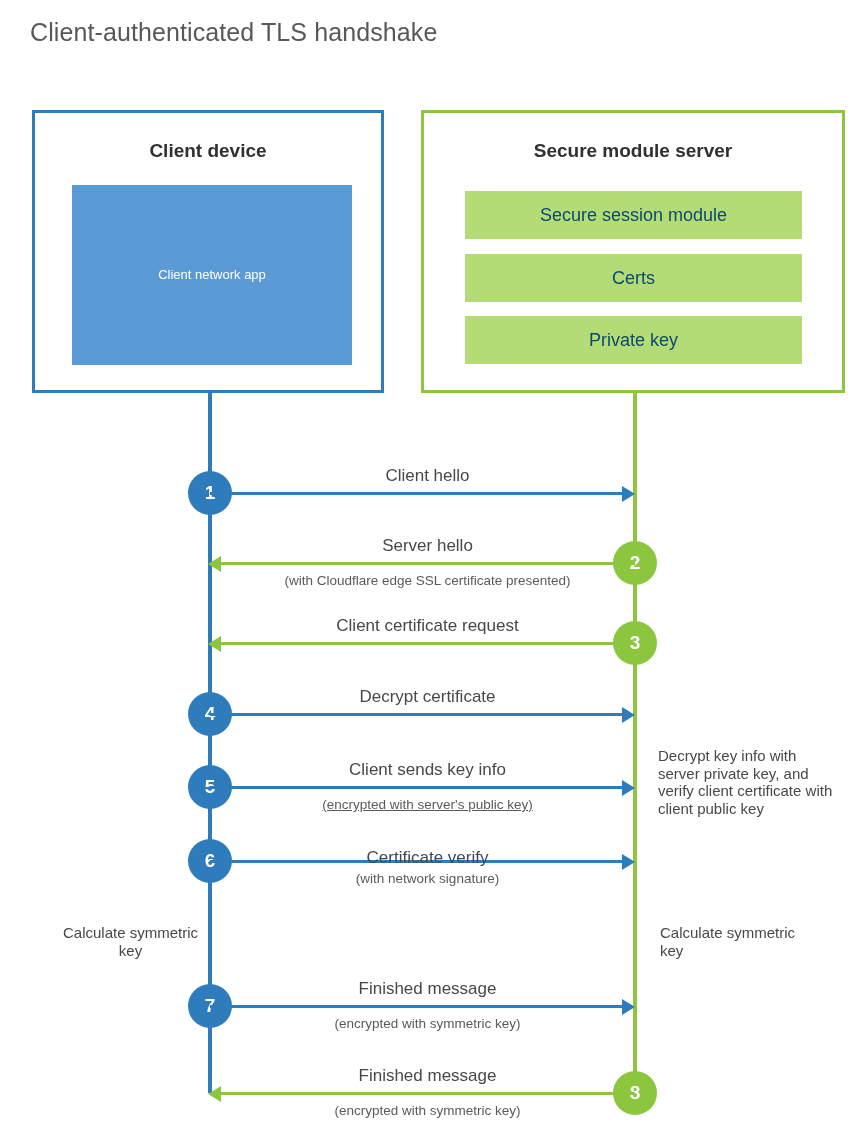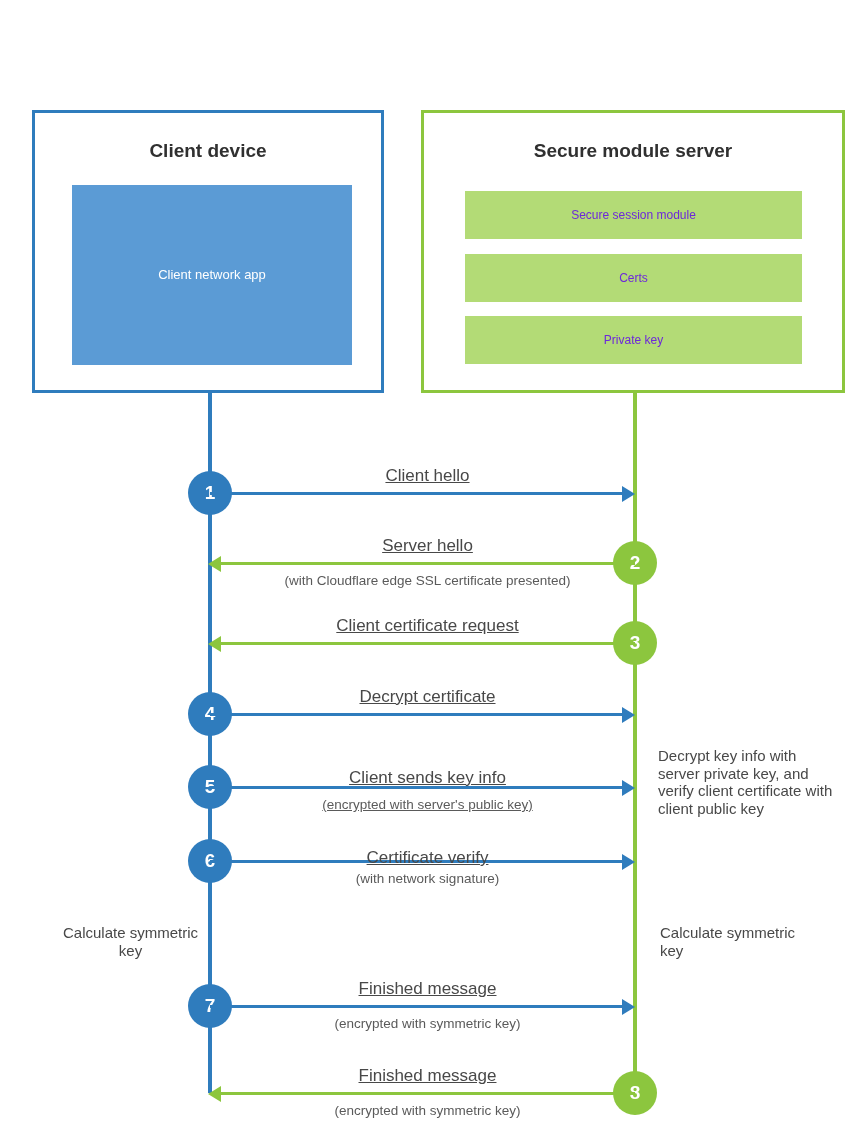--- a/index.html
+++ b/index.html
@@ -77,22 +77,22 @@
     align-items: center;
     justify-content: center;
     text-align: center;
   }
   .server-bar {
     position: absolute;
     left: 41px;
     width: 337px;
     height: 48px;
     background: #b3db76;
-    color: #6d28d9;
-    font-size: 12px;
+    color: #0c4a6e;
+    font-size: 18px;
     display: flex;
     align-items: center;
     justify-content: center;
     text-align: right;
   }
   #server-bar-0 { top: 78px; }
   #server-bar-1 { top: 141px; }
   #server-bar-2 { top: 203px; }
 
   
@@ -146,21 +146,20 @@
   .arrowhead.right.client { border-left: 13px solid #2f7cbd; }
   .arrowhead.left.server  { border-right: 13px solid #8cc63e; }
 
   
   .msg-label {
     position: absolute;
     text-align: center;
     font-size: 17px;
     color: #484848;
     white-space: nowrap;
-    text-decoration: underline;
   }
   .msg-sublabel {
     position: absolute;
     text-align: center;
     font-size: 13.5px;
     color: #5a5a5a;
     white-space: nowrap;
   }
 
   
@@ -187,20 +186,21 @@
     top: 924px;
     width: 150px;
     text-align: left;
   }
 </style>
 </head>
 <body>
 
 <div id="diagram">
 
+  <div class="page-title">Client-authenticated TLS handshake</div>
 
   <div class="actor-box" id="client-box">
     <div class="actor-title">Client device</div>
     <div id="client-app">Client network app</div>
   </div>
 
   <div class="actor-box" id="server-box">
     <div class="actor-title">Secure module server</div>
     <div class="server-bar" id="server-bar-0">Secure session module</div>
     <div class="server-bar" id="server-bar-2">Private key</div>
@@ -224,21 +224,21 @@
       <div class="msg-line server" style="left: 221px; top: 642px; width: 414px;"></div>
       <div class="arrowhead left server" style="left: 208px; top: 636px;"></div>
       <div class="msg-label" style="left: 220px; width: 415px; top: 616px;">Client certificate request</div>
       <div class="step-circle client" style="left: 188px; top: 692px;">4</div>
       <div class="msg-line client" style="left: 210px; top: 713px; width: 414px;"></div>
       <div class="arrowhead right client" style="left: 622px; top: 707px;"></div>
       <div class="msg-label" style="left: 220px; width: 415px; top: 687px;">Decrypt certificate</div>
       <div class="step-circle client" style="left: 188px; top: 765px;">5</div>
       <div class="msg-line client" style="left: 210px; top: 786px; width: 414px;"></div>
       <div class="arrowhead right client" style="left: 622px; top: 780px;"></div>
-      <div class="msg-label" style="left: 220px; width: 415px; top: 760px; margin-top: 8px;">Client sends key info</div>
+      <div class="msg-label" style="left: 220px; width: 415px; top: 760px;">Client sends key info</div>
       <div class="msg-sublabel" style="left: 220px; width: 415px; top: 797px; text-decoration: underline;">(encrypted with server's public key)</div>
       <div class="step-circle client" style="left: 188px; top: 839px;">6</div>
       <div class="msg-line client" style="left: 210px; top: 860px; width: 414px;"></div>
       <div class="arrowhead right client" style="left: 622px; top: 854px;"></div>
       <div class="msg-label" style="left: 220px; width: 415px; top: 834px; margin-top: 14px;">Certificate verify</div>
       <div class="msg-sublabel" style="left: 220px; width: 415px; top: 871px;">(with network signature)</div>
       <div class="step-circle client" style="left: 188px; top: 984px;">7</div>
       <div class="msg-line client" style="left: 210px; top: 1005px; width: 414px;"></div>
       <div class="arrowhead right client" style="left: 622px; top: 999px;"></div>
       <div class="msg-label" style="left: 220px; width: 415px; top: 979px;">Finished message</div>

